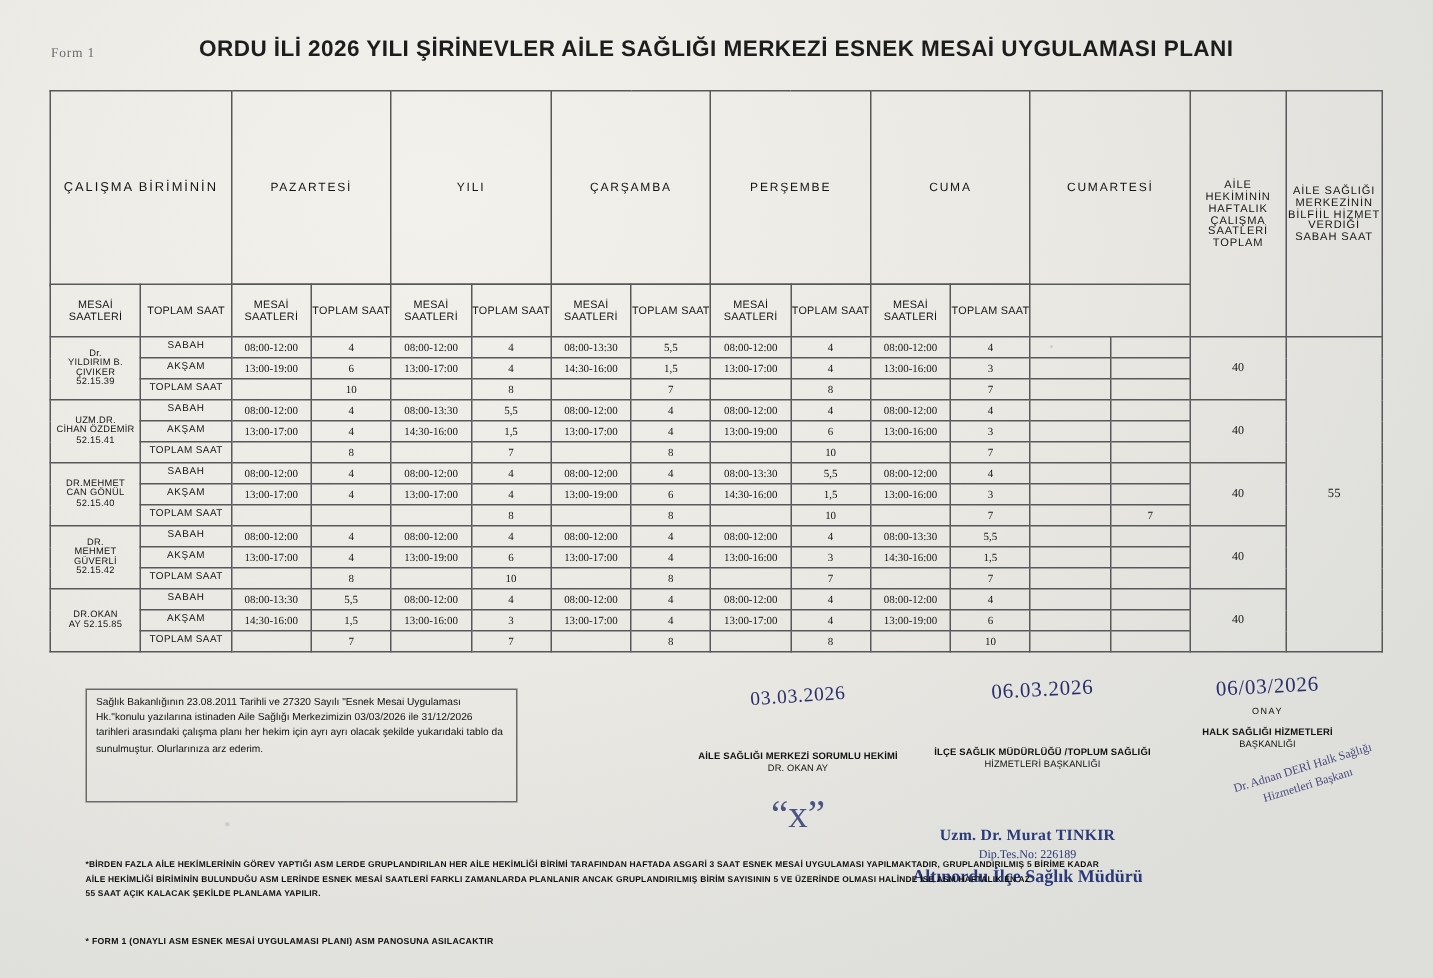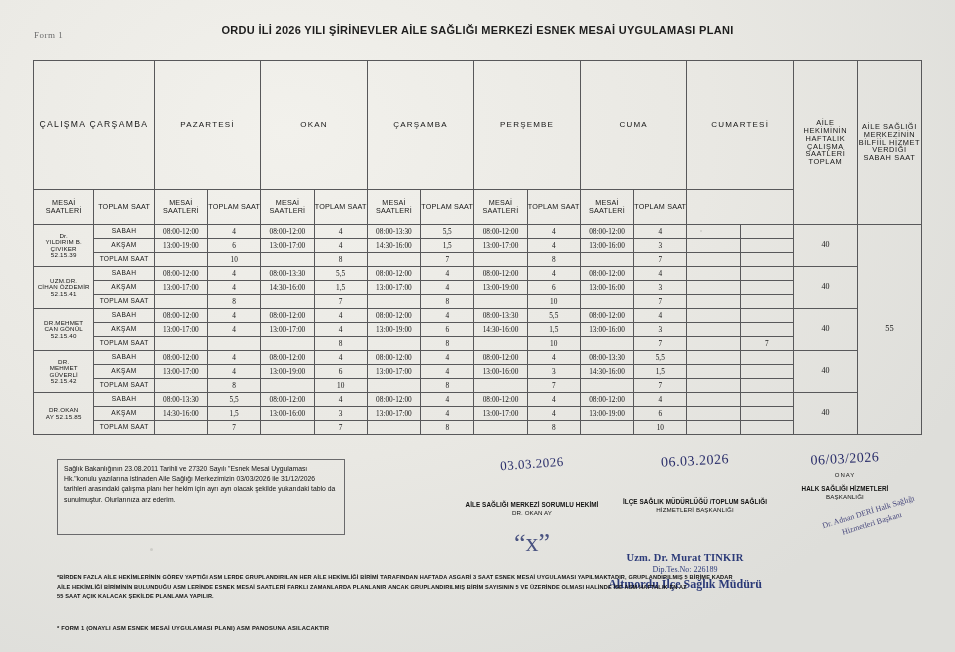--- a/index.html
+++ b/index.html
@@ -17,21 +17,21 @@
       radial-gradient(ellipse at 30% 20%, #f2f1ec 0%, #e9e8e3 45%, #dededa 80%);
   }
   .form-no{
     position:absolute;left:34px;top:30px;
     font-size:9px;color:#6d6d6d;font-family:"Liberation Serif",serif;
     letter-spacing:.5px;
   }
   .doc-title{
     position:absolute;left:0;right:0;top:24px;
     text-align:center;
-    font-size:11px;font-weight:bold;letter-spacing:.3px;
+    font-size:15px;font-weight:bold;letter-spacing:.3px;
     color:#1d1d1d;
   }
   table.main{
     position:absolute;left:33px;top:60px;
     width:889px;
     border-collapse:collapse;
     table-layout:fixed;
     font-size:7.6px;
     color:#151515;
   }
@@ -129,23 +129,23 @@
 <body>
 
 <div class="page">
 
   <div class="form-no">Form 1</div>
   <div class="doc-title">ORDU İLİ 2026 YILI ŞİRİNEVLER  AİLE SAĞLIĞI MERKEZİ ESNEK MESAİ UYGULAMASI PLANI</div>
 
   <table class="main">
     <thead>
       <tr>
-        <th colspan="2" rowspan="2" class="cs-head" style="width:118px;height:128px;">ÇALIŞMA ÇARŞAMBA</th>
+        <th colspan="2" rowspan="2" class="cs-head" style="width:118px;height:128px;">ÇALIŞMA BİRİMİNİN</th>
         <th colspan="2" class="dayhead" style="width:104px;">PAZARTESİ</th>
-        <th colspan="2" class="dayhead" style="width:104px;">OKAN</th>
+        <th colspan="2" class="dayhead" style="width:104px;">YILI</th>
         <th colspan="2" class="dayhead" style="width:104px;">ÇARŞAMBA</th>
         <th colspan="2" class="dayhead" style="width:104px;">PERŞEMBE</th>
         <th colspan="2" class="dayhead" style="width:104px;">CUMA</th>
         <th colspan="2" class="dayhead" style="width:104px;">CUMARTESİ</th>
         <th rowspan="3" class="vhead" style="width:62px;">AİLE HEKİMİNİN HAFTALIK ÇALIŞMA SAATLERİ TOPLAM</th>
         <th rowspan="3" class="vhead" style="width:62px;">AİLE SAĞLIĞI MERKEZİNİN BİLFİİL HİZMET VERDİĞİ SABAH SAAT</th>
       </tr>
       <tr></tr>
       <tr>
         <th class="colhead" style="height:34px;width:66px;">MESAİ SAATLERİ</th>

